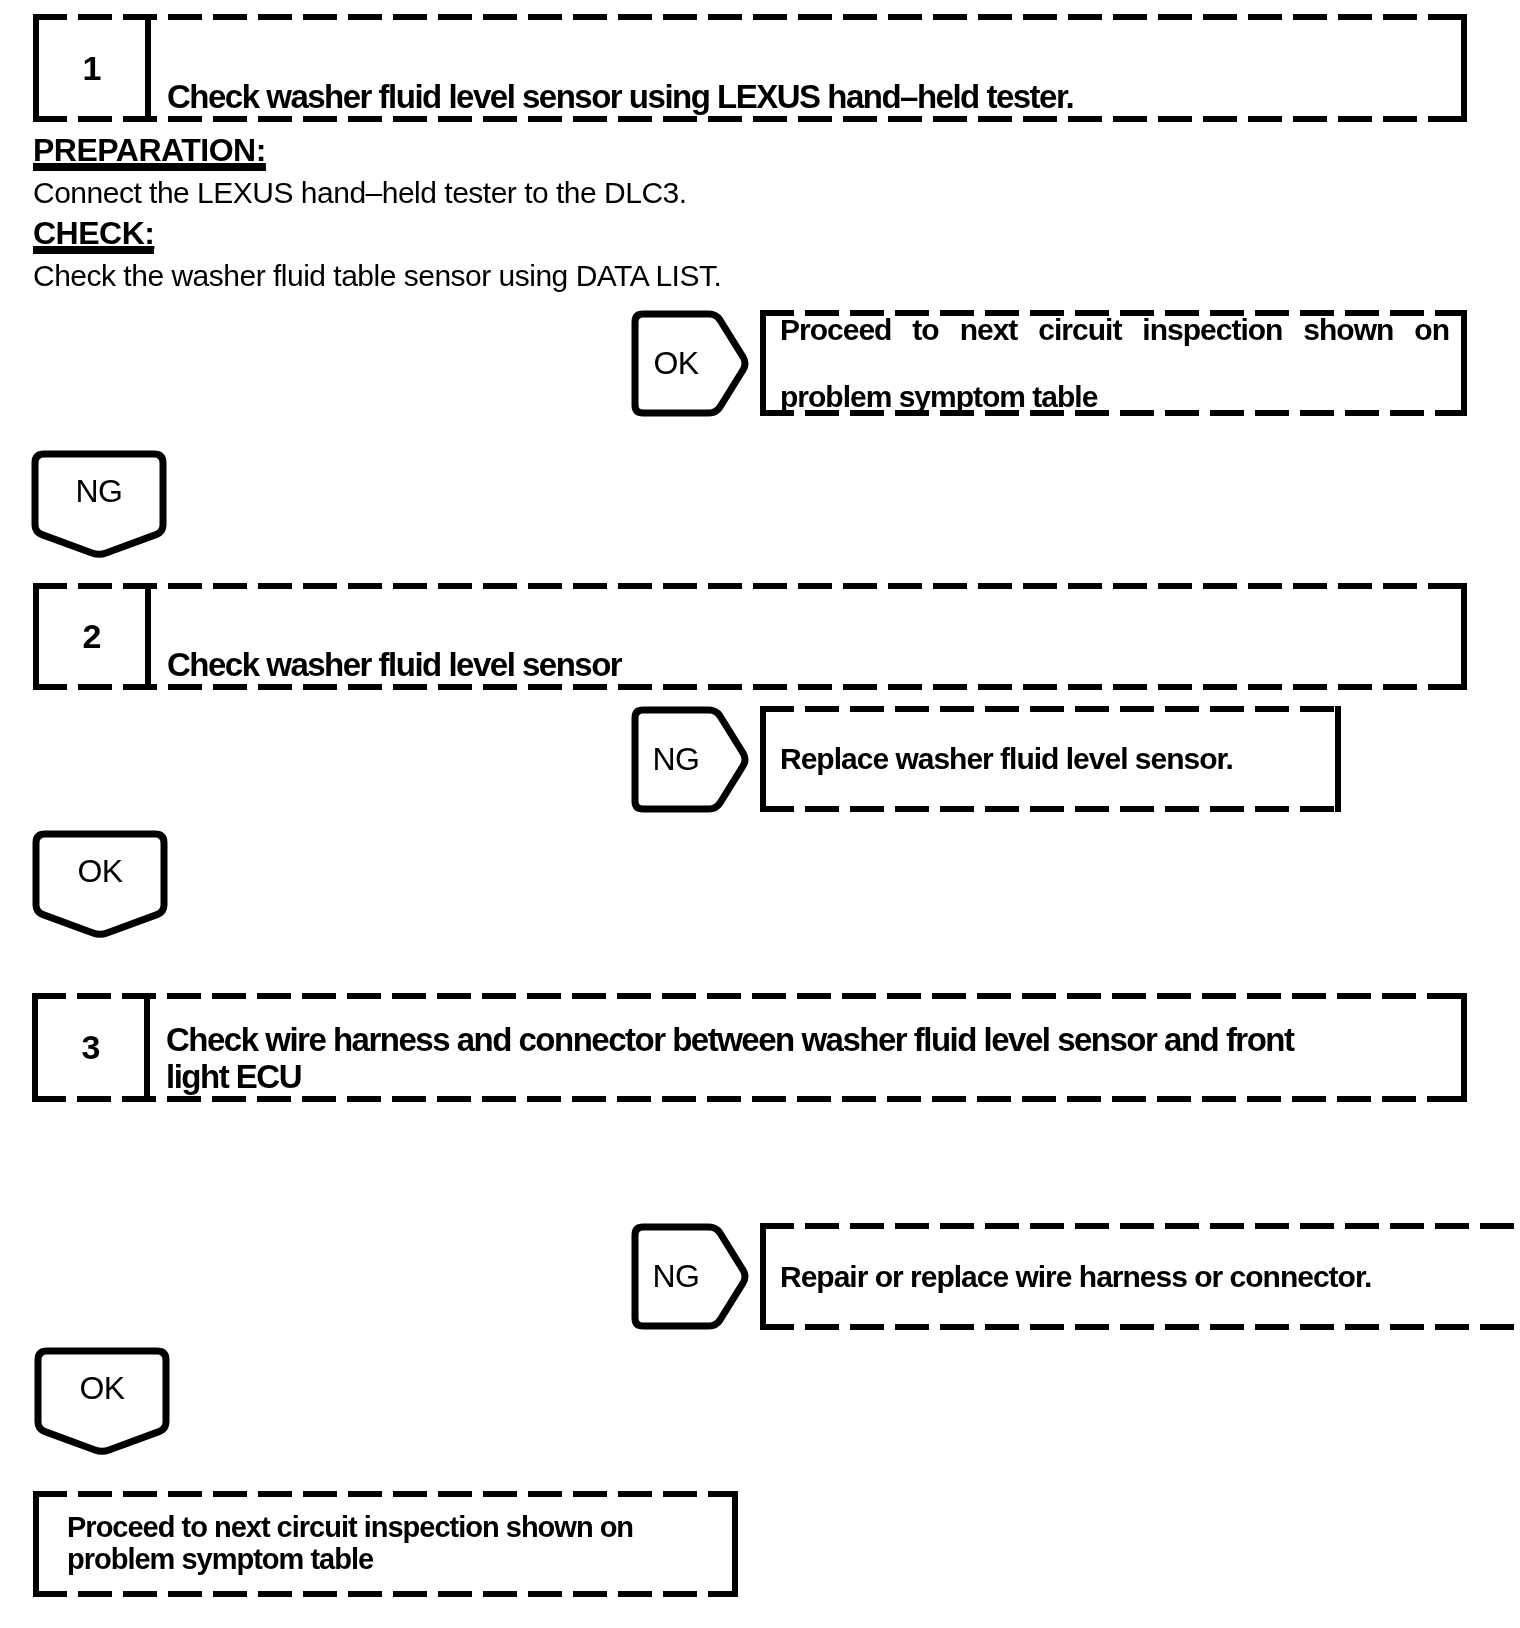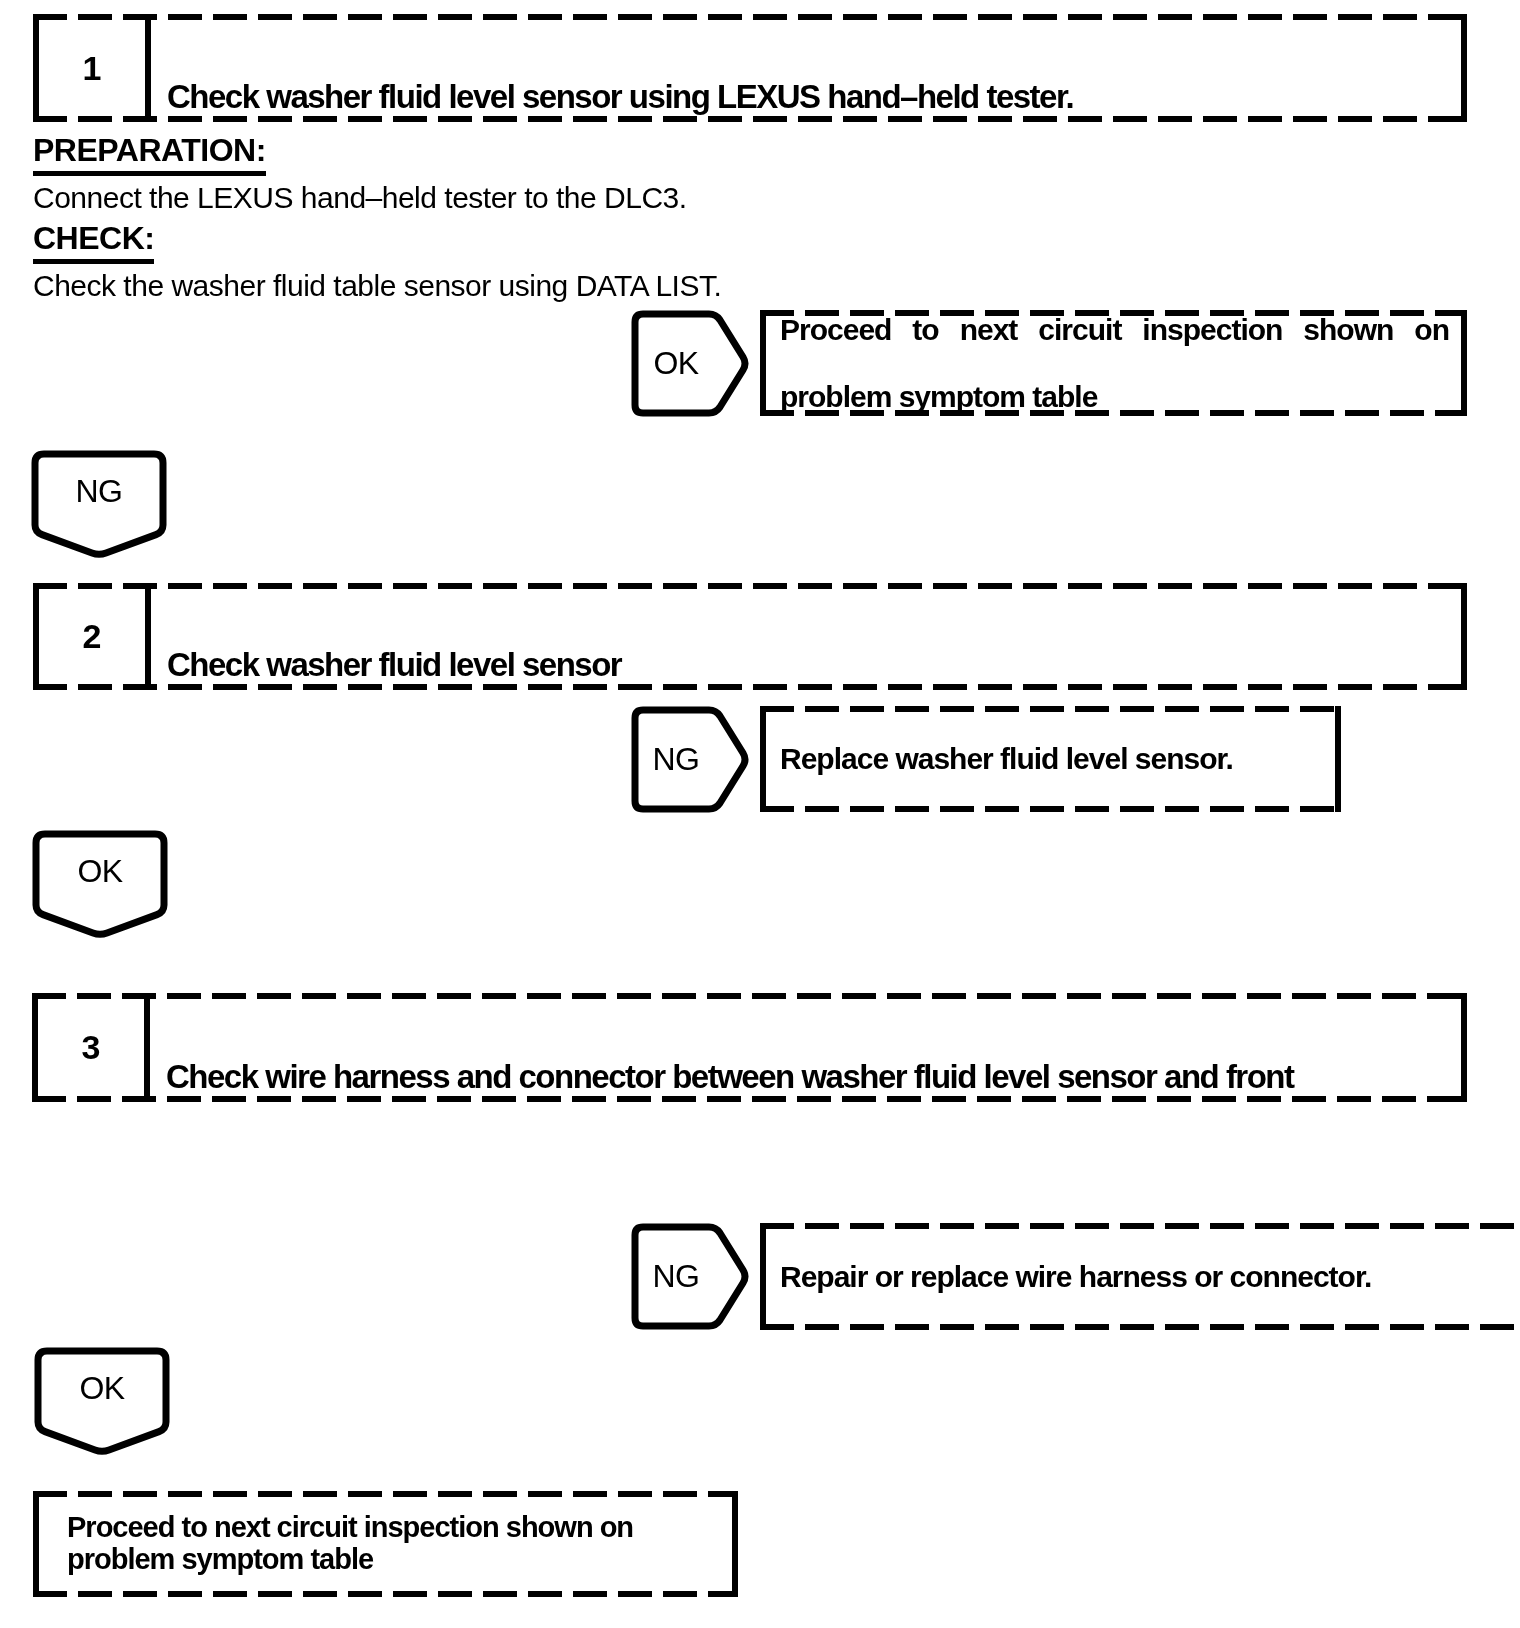--- a/index.html
+++ b/index.html
@@ -71,22 +71,22 @@
   .pent.right .pentlabel{left:0;top:0;width:92px;height:100%;}
   .pent.down  .pentlabel{left:0;top:0;width:100%;height:84px;}
 
   
   .notes{position:absolute;left:33px;top:134px;width:900px;}
   .seclabel{
     display:inline-block;
     font-weight:700;font-size:32px;letter-spacing:-0.5px;
     line-height:1.0;
     border-bottom:5px solid #000;
-    padding-bottom:5px;
     margin-bottom:7px;
+    text-decoration:underline;
   }
   .secline{
     font-weight:400;font-size:30px;letter-spacing:-0.5px;
     line-height:1.0;
     margin-bottom:9px;
   }
   .notes > div{display:block;}
 
   
   .terminal{
@@ -154,20 +154,21 @@
     <svg viewBox="0 0 138 112">
       <path d="M14 5 Q5 5 5 14 L5 76 Q5 83 12 85.6 L62 104 Q69 106.6 76 104 L126 85.6 Q133 83 133 76 L133 14 Q133 5 124 5 Z" fill="#ffffff" stroke="#000000" stroke-width="7" stroke-linejoin="round"></path>
     </svg>
     <span class="pentlabel">OK</span>
   </div>
 
   <div class="scanbox stepbox" style="left:32px;top:993px;width:1435px;height:109px;">
     <div class="numcell">3</div>
     <div class="steptitle">
       <span class="tline">Check wire harness and connector between washer fluid level sensor and front</span>
+      <span class="tline">light ECU</span>
     </div>
   </div>
 
   <div class="pent right" style="left:630px;top:1223px;width:120px;height:107px;">
     <svg viewBox="0 0 120 107">
       <path d="M13 4 Q5 4 5 12 L5 95 Q5 103 13 103 L79 103 Q86 103 90 97 L113 60 Q117 53.5 113 47 L90 10 Q86 4 79 4 Z" fill="#ffffff" stroke="#000000" stroke-width="7" stroke-linejoin="round"></path>
     </svg>
     <span class="pentlabel">NG</span>
   </div>
   <div class="scanbox resultbox" style="left:760px;top:1223px;width:820px;height:107px;">

